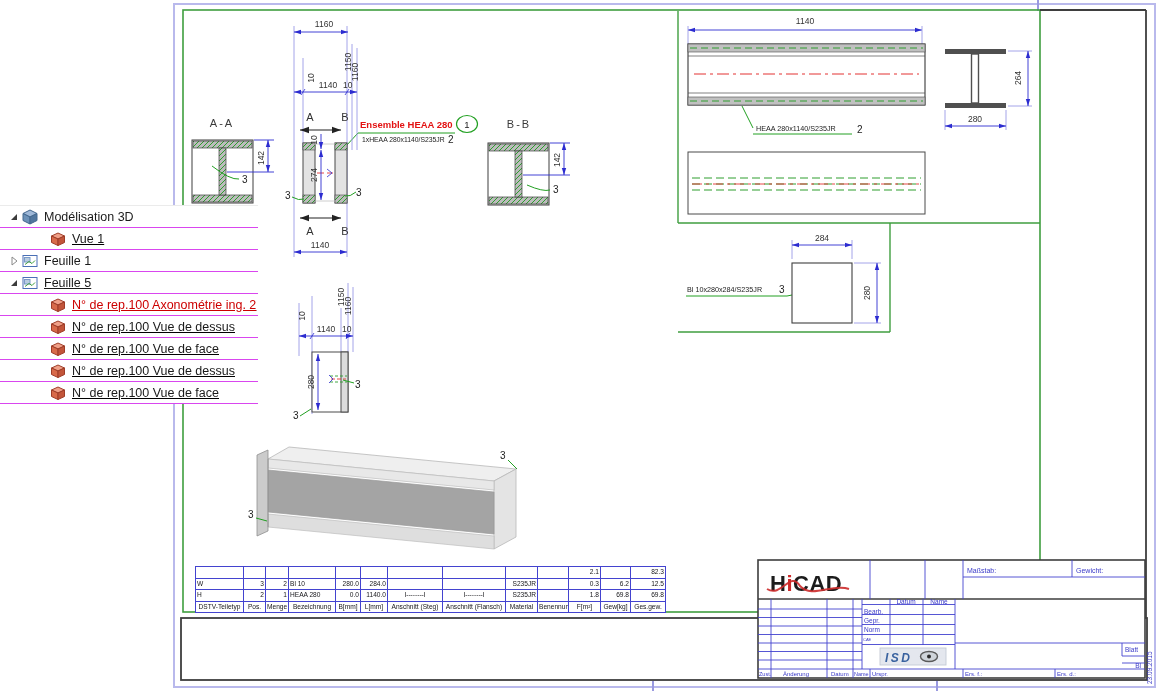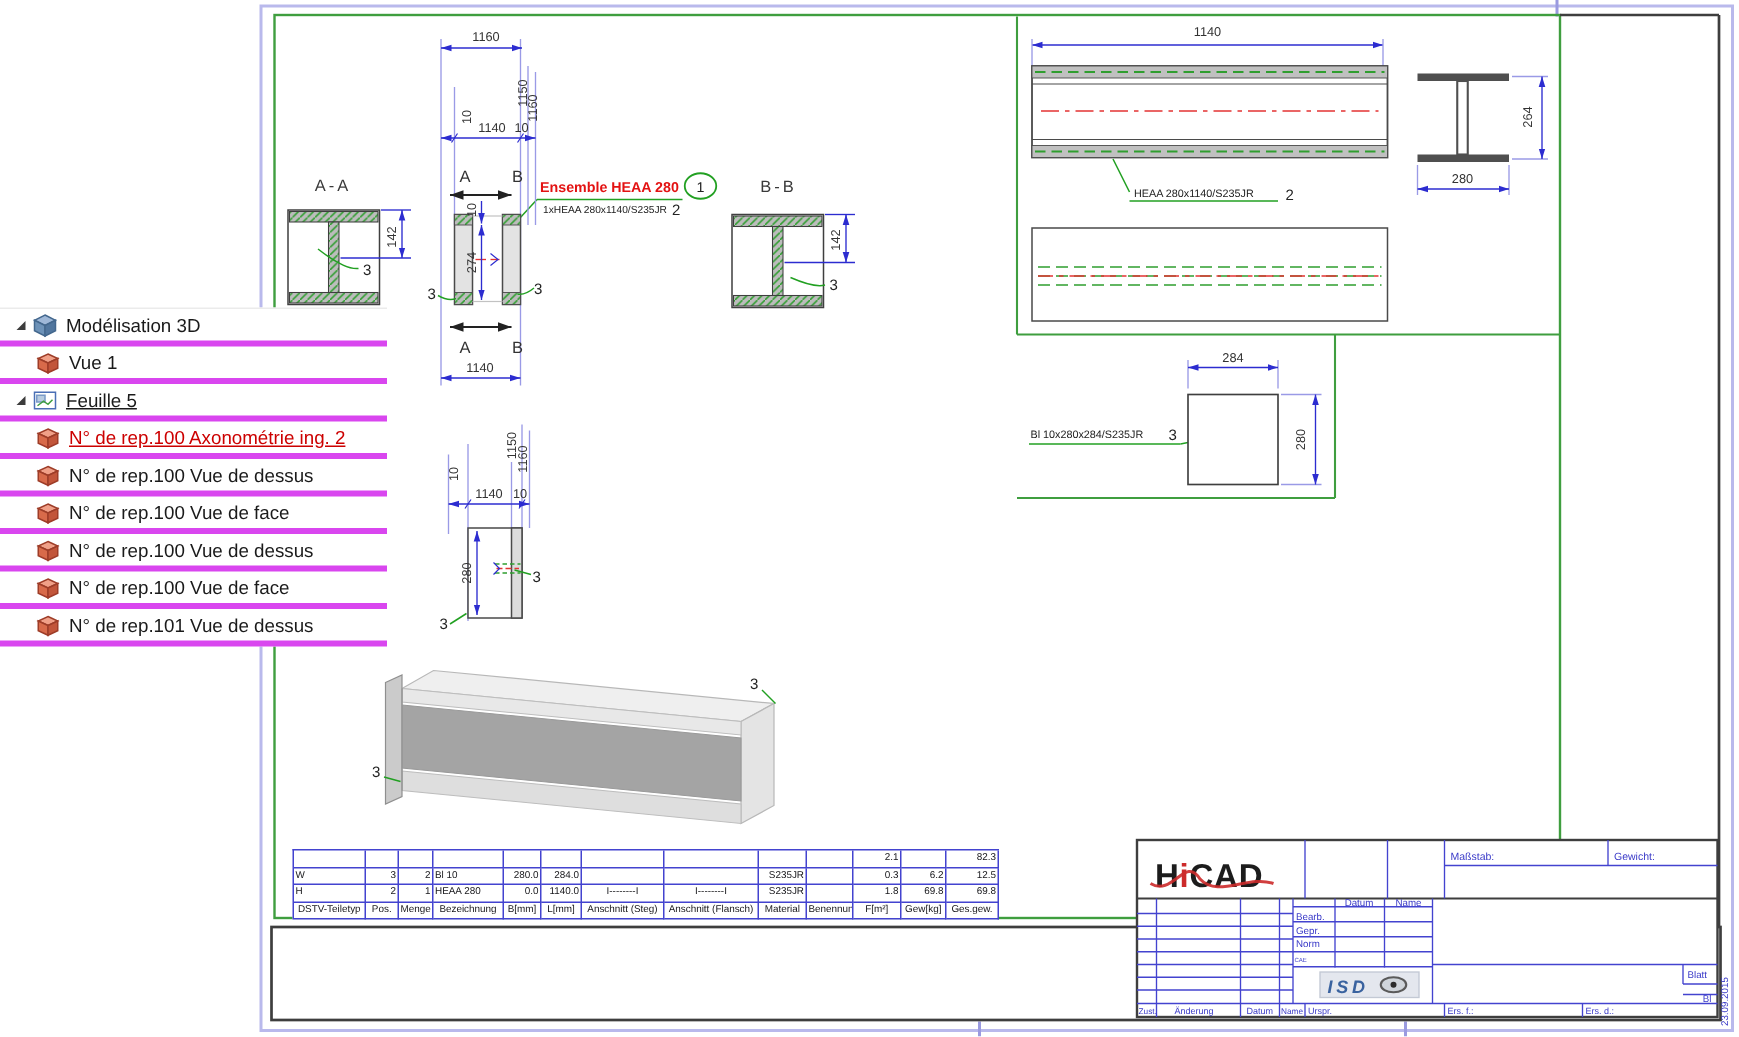--- a/index.html
+++ b/index.html
@@ -5,24 +5,24 @@
   html,body{margin:0;padding:0;background:#ffffff;}
   body{width:1159px;height:691px;overflow:hidden;position:relative;
        font-family:"Liberation Sans",sans-serif;}
   .stage{position:absolute;left:0;top:0;width:1159px;height:691px;}
   svg text{font-family:"Liberation Sans",sans-serif;}
 
   
   .tree{position:absolute;left:0;top:205px;width:258px;background:#fff;
         border-top:1px solid #ebebeb;z-index:5;}
   .trow{height:21px;display:flex;align-items:center;
-        border-bottom:4px solid #d946ef;cursor:default;}
+        border-bottom:1px solid #d946ef;cursor:default;}
   .trow .exp{width:16px;height:16px;flex:0 0 16px;margin-left:6px;
              display:flex;align-items:center;justify-content:center;}
-  .trow.child{padding-left:24px;}
+  .trow.child{padding-left:50px;text-decoration:underline;}
   .trow .ico{width:17px;height:16px;flex:0 0 17px;display:flex;align-items:center;}
   .trow .lbl{margin-left:5px;font-size:12.5px;color:#1a1a1a;white-space:nowrap;}
   .trow .lbl.underline{text-decoration:underline;}
   .trow .lbl.selected{color:#cc0000;text-decoration:underline;}
 
   
   .ptable{position:absolute;left:195px;top:566px;width:470px;z-index:3;
           display:grid;
           grid-template-columns:48px 22px 23px 47px 25px 27px 55px 63px 32px 31px 32px 30px 35px;
           grid-auto-rows:11.6px;
@@ -402,30 +402,45 @@
             <polygon points="8,2 14.5,5 8,8 1.5,5" fill="#f0a088" stroke="#9e3d28"></polygon>
             <polygon points="1.5,5 8,8 8,14.5 1.5,11.5" fill="#d86a4a" stroke="#9e3d28"></polygon>
             <polygon points="14.5,5 8,8 8,14.5 14.5,11.5" fill="#c2553a" stroke="#9e3d28"></polygon>
           </svg>
         </span>
         <span class="lbl">Vue 1</span>
       </div>
       <div class="trow">
         <span class="exp">
           <svg width="10" height="10" viewBox="0 0 10 10">
-            <polygon points="8,2 8,8 2,8" fill="#3c3c3c"></polygon>
+            <polygon points="3,1 8,5 3,9" fill="#fff" stroke="#8a8a8a"></polygon>
           </svg>
         </span>
         <span class="ico">
           <svg width="16" height="16" viewBox="0 0 16 16">
             <rect x="1" y="2.5" width="14" height="11" fill="#fff" stroke="#4a6fb5"></rect>
             <rect x="2.5" y="4.5" width="5.5" height="4.5" fill="#b8cce0" stroke="#7a9ac8"></rect>
             <path d="M3,11.5 L7,8.5 L10,10.5 L13,7.5" stroke="#3f9e3f" fill="none"></path>
           </svg>
         </span>
+        <span class="lbl">Feuille 1</span>
+      </div>
+      <div class="trow">
+        <span class="exp">
+          <svg width="10" height="10" viewBox="0 0 10 10">
+            <polygon points="8,2 8,8 2,8" fill="#3c3c3c"></polygon>
+          </svg>
+        </span>
+        <span class="ico">
+          <svg width="16" height="16" viewBox="0 0 16 16">
+            <rect x="1" y="2.5" width="14" height="11" fill="#fff" stroke="#4a6fb5"></rect>
+            <rect x="2.5" y="4.5" width="5.5" height="4.5" fill="#b8cce0" stroke="#7a9ac8"></rect>
+            <path d="M3,11.5 L7,8.5 L10,10.5 L13,7.5" stroke="#3f9e3f" fill="none"></path>
+          </svg>
+        </span>
         <span class="lbl underline">Feuille 5</span>
       </div>
       <div class="trow child">
         <span class="ico">
           <svg width="16" height="16" viewBox="0 0 16 16">
             <polygon points="8,2 14.5,5 8,8 1.5,5" fill="#f0a088" stroke="#9e3d28"></polygon>
             <polygon points="1.5,5 8,8 8,14.5 1.5,11.5" fill="#d86a4a" stroke="#9e3d28"></polygon>
             <polygon points="14.5,5 8,8 8,14.5 14.5,11.5" fill="#c2553a" stroke="#9e3d28"></polygon>
           </svg>
         </span>
@@ -464,25 +479,15 @@
       <div class="trow child">
         <span class="ico">
           <svg width="16" height="16" viewBox="0 0 16 16">
             <polygon points="8,2 14.5,5 8,8 1.5,5" fill="#f0a088" stroke="#9e3d28"></polygon>
             <polygon points="1.5,5 8,8 8,14.5 1.5,11.5" fill="#d86a4a" stroke="#9e3d28"></polygon>
             <polygon points="14.5,5 8,8 8,14.5 14.5,11.5" fill="#c2553a" stroke="#9e3d28"></polygon>
           </svg>
         </span>
         <span class="lbl">N° de rep.100 Vue de face</span>
       </div>
-      <div class="trow child">
-        <span class="ico">
-          <svg width="16" height="16" viewBox="0 0 16 16">
-            <polygon points="8,2 14.5,5 8,8 1.5,5" fill="#f0a088" stroke="#9e3d28"></polygon>
-            <polygon points="1.5,5 8,8 8,14.5 1.5,11.5" fill="#d86a4a" stroke="#9e3d28"></polygon>
-            <polygon points="14.5,5 8,8 8,14.5 14.5,11.5" fill="#c2553a" stroke="#9e3d28"></polygon>
-          </svg>
-        </span>
-        <span class="lbl">N° de rep.101 Vue de dessus</span>
-      </div>
     </div>
 
 </div>
 
 </body></html>

